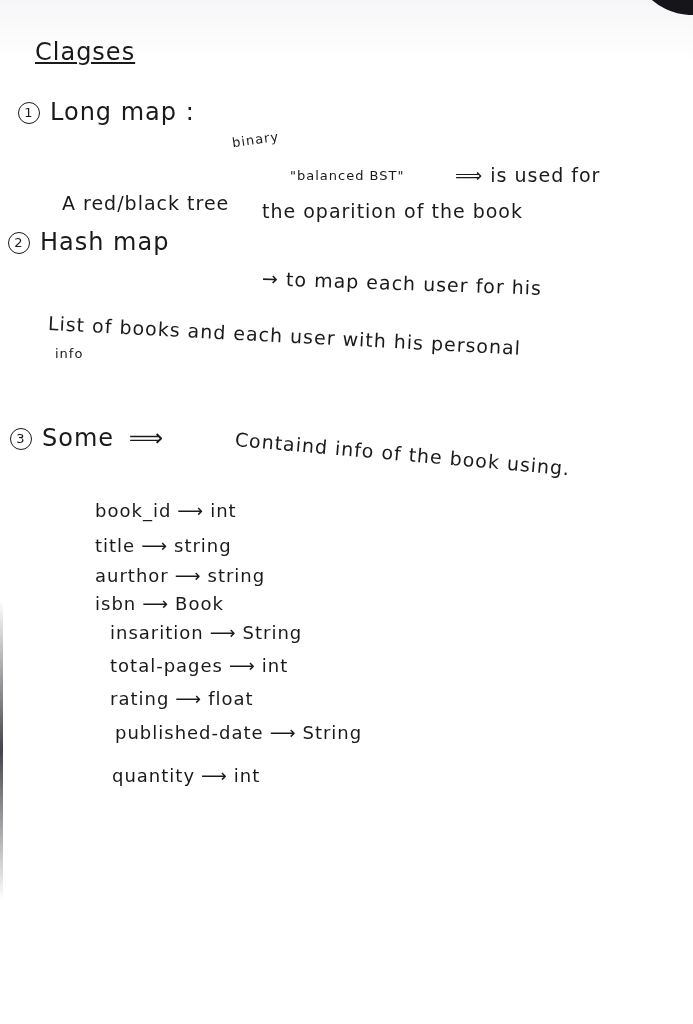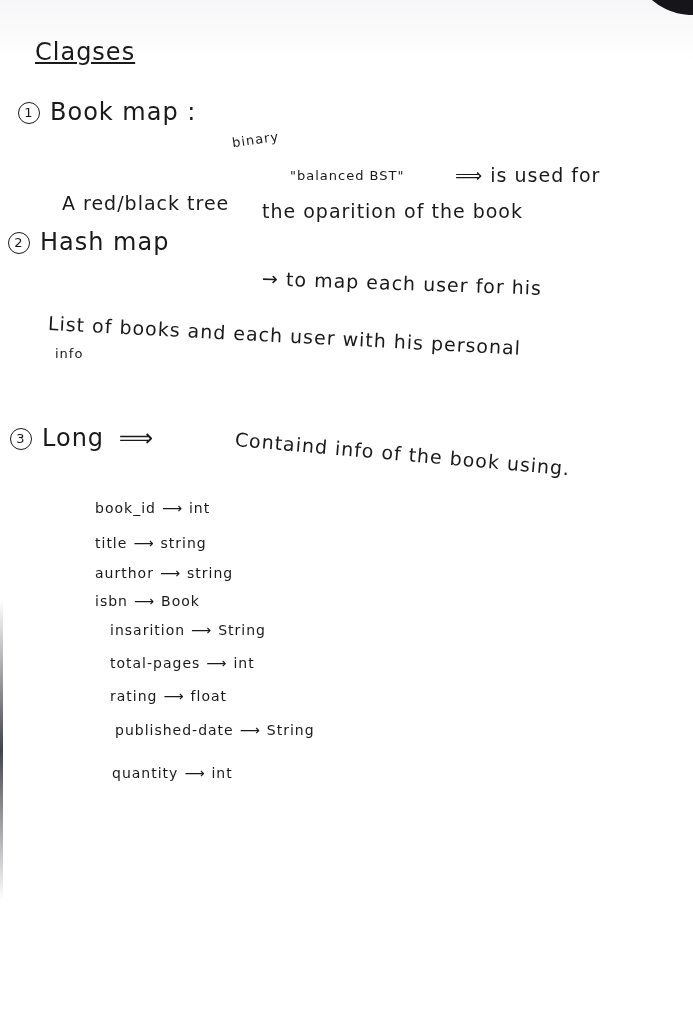--- a/index.html
+++ b/index.html
@@ -8,49 +8,49 @@
   .page{position:absolute;inset:0;background:linear-gradient(180deg,#f6f6f8 0%,#ffffff 6%,#ffffff 100%);}
   .corner{position:absolute;right:-30px;top:-40px;width:80px;height:60px;background:#15151a;border-radius:0 0 0 60px;transform:rotate(-20deg);}
   .leftedge{position:absolute;left:0;top:600px;width:3px;height:300px;background:linear-gradient(180deg,rgba(0,0,0,0),rgba(20,20,30,.8),rgba(0,0,0,0));}
   .t{position:absolute;white-space:nowrap;font-weight:400;letter-spacing:1px;}
   .small{font-size:13px;}
   .med{font-size:19px;}
   .big{font-size:24px;}
   .num{display:inline-block;width:20px;height:20px;border:1.5px solid #1a1a1a;border-radius:50%;
     font-size:13px;text-align:center;line-height:20px;margin-right:10px;vertical-align:middle;}
   .arrow{display:inline-block;margin:0 6px;}
-  .field{position:absolute;left:95px;font-size:14px;white-space:nowrap;letter-spacing:1px;}
+  .field{position:absolute;left:95px;font-size:18px;white-space:nowrap;letter-spacing:1px;}
 </style>
 </head>
 <body>
 
 <div class="page">
   <div class="corner"></div>
   <div class="leftedge"></div>
 
   <div class="t big" style="left:35px;top:38px;text-decoration:underline;">Clagses</div>
 
   <div class="t big" style="left:18px;top:98px;">
-    <span class="num">1</span><span>Book map :</span>
+    <span class="num">1</span><span>Long map :</span>
   </div>
   <div class="t small" style="left:232px;top:132px;transform:rotate(-8deg);">binary</div>
   <div class="t med" style="left:62px;top:160px;margin-top:32px;">A red/black tree</div>
   <div class="t small" style="left:290px;top:168px;">"balanced BST"</div>
   <div class="t med" style="left:455px;top:164px;">⟹ is used for</div>
   <div class="t med" style="left:262px;top:200px;">the oparition of the book</div>
 
   <div class="t big" style="left:8px;top:228px;">
     <span class="num">2</span><span>Hash map</span>
   </div>
   <div class="t med" style="left:262px;top:272px;transform:rotate(2deg);">→ to map each user for his</div>
   <div class="t med" style="left:48px;top:312px;transform:rotate(3deg);transform-origin:left;">List of books and each user with his personal</div>
   <div class="t small" style="left:55px;top:346px;">info</div>
 
   <div class="t big" style="left:10px;top:424px;">
-    <span class="num">3</span><span>Long</span>
+    <span class="num">3</span><span>Some</span>
     <span class="arrow">⟹</span>
   </div>
   <div class="t med" style="left:235px;top:428px;transform:rotate(5deg);transform-origin:left;">Containd info of the book using.</div>
 
   <div>
     <div class="field" style="top:500px;"><span>book_id</span><span class="arrow">⟶</span><span>int</span></div>
     <div class="field" style="top:535px;"><span>title</span><span class="arrow">⟶</span><span>string</span></div>
     <div class="field" style="top:565px;"><span>aurthor</span><span class="arrow">⟶</span><span>string</span></div>
     <div class="field" style="top:593px;"><span>isbn</span><span class="arrow">⟶</span><span>Book</span></div>
     <div class="field" style="top:622px;left:110px;"><span>insarition</span><span class="arrow">⟶</span><span>String</span></div>

